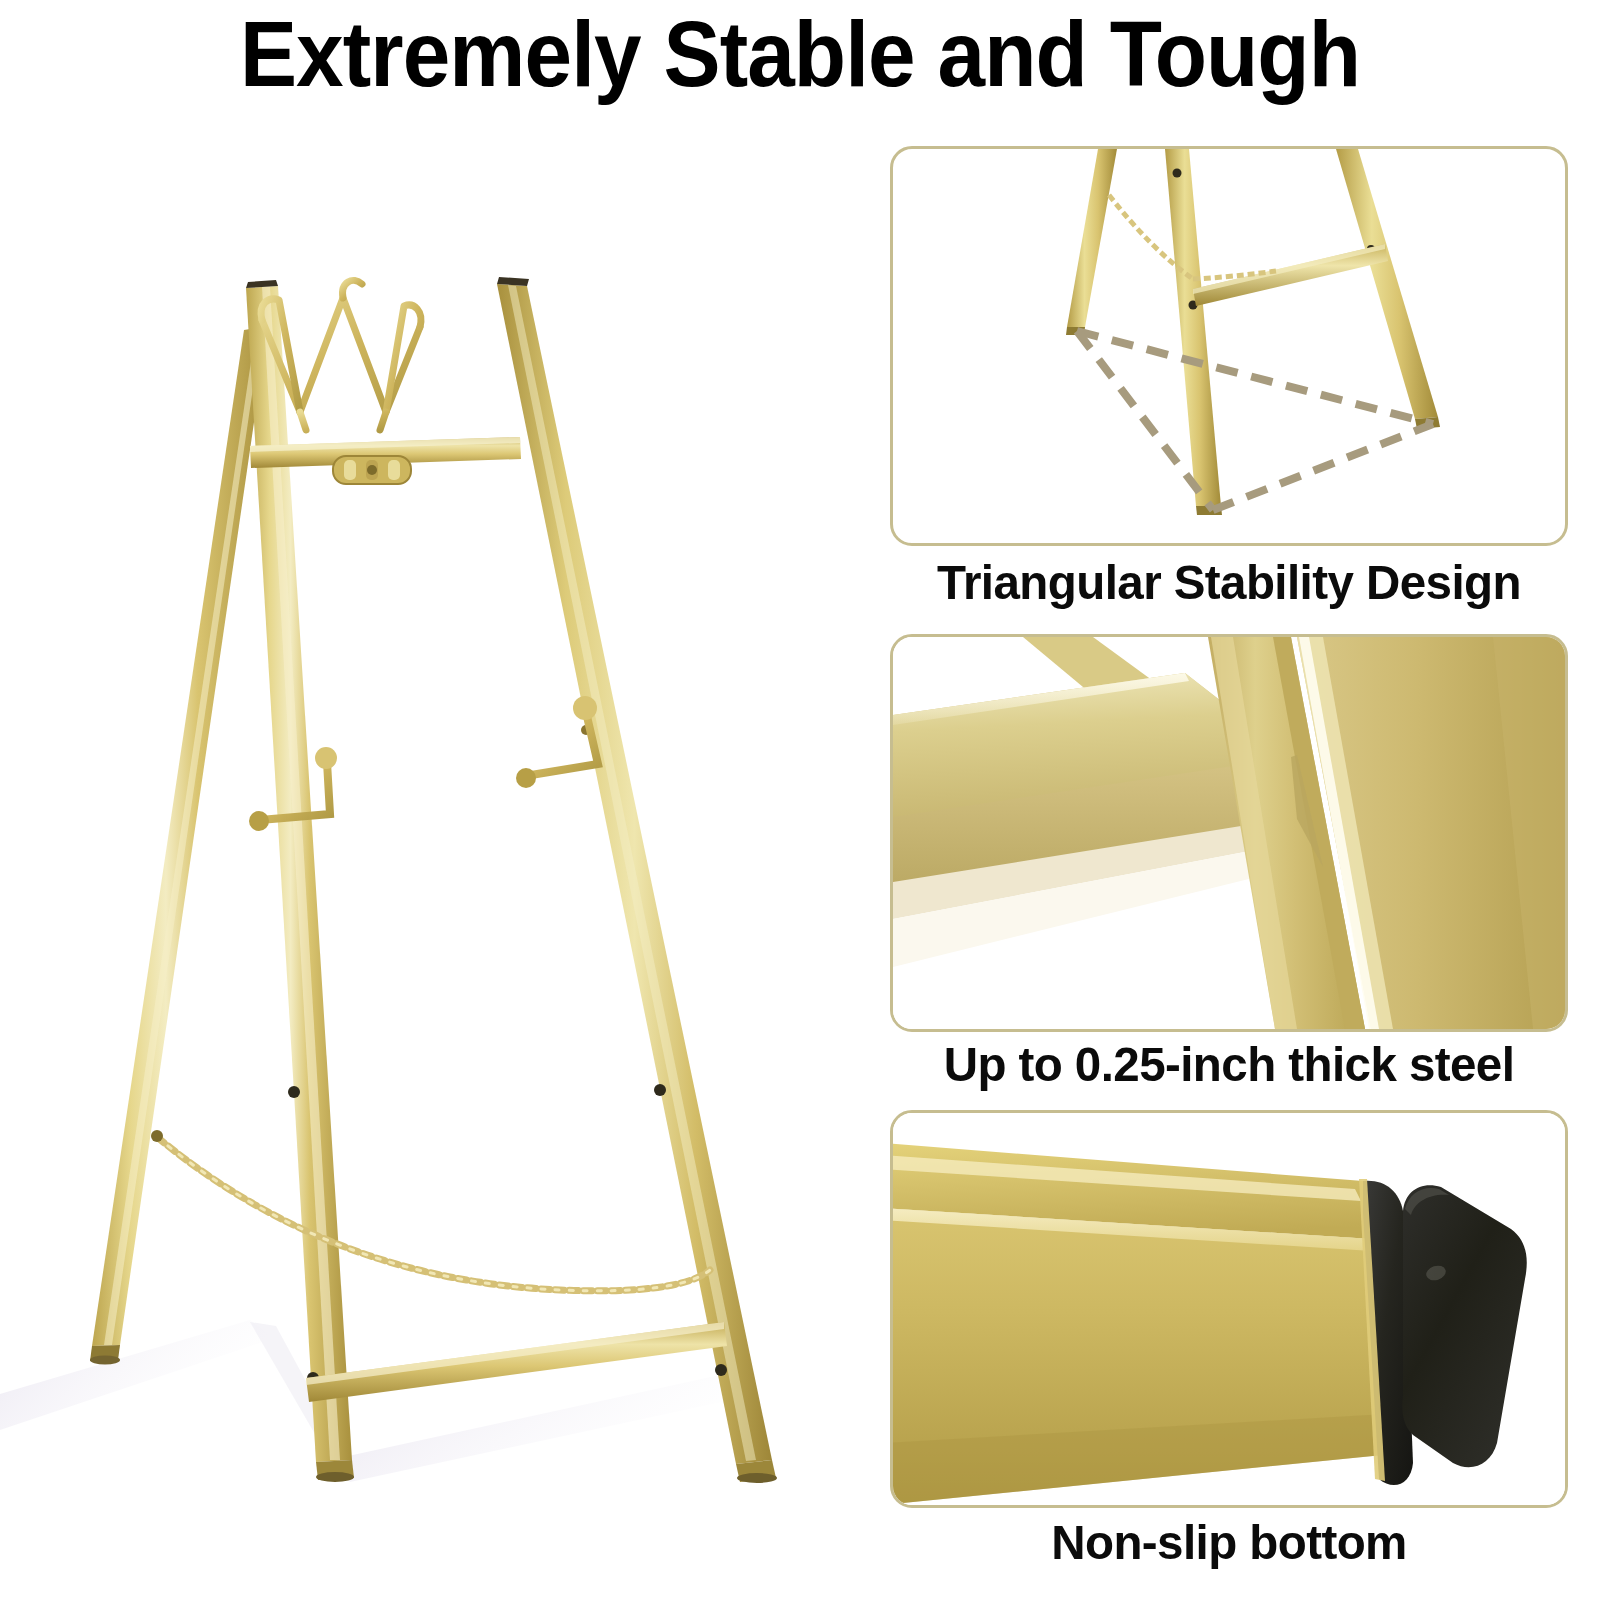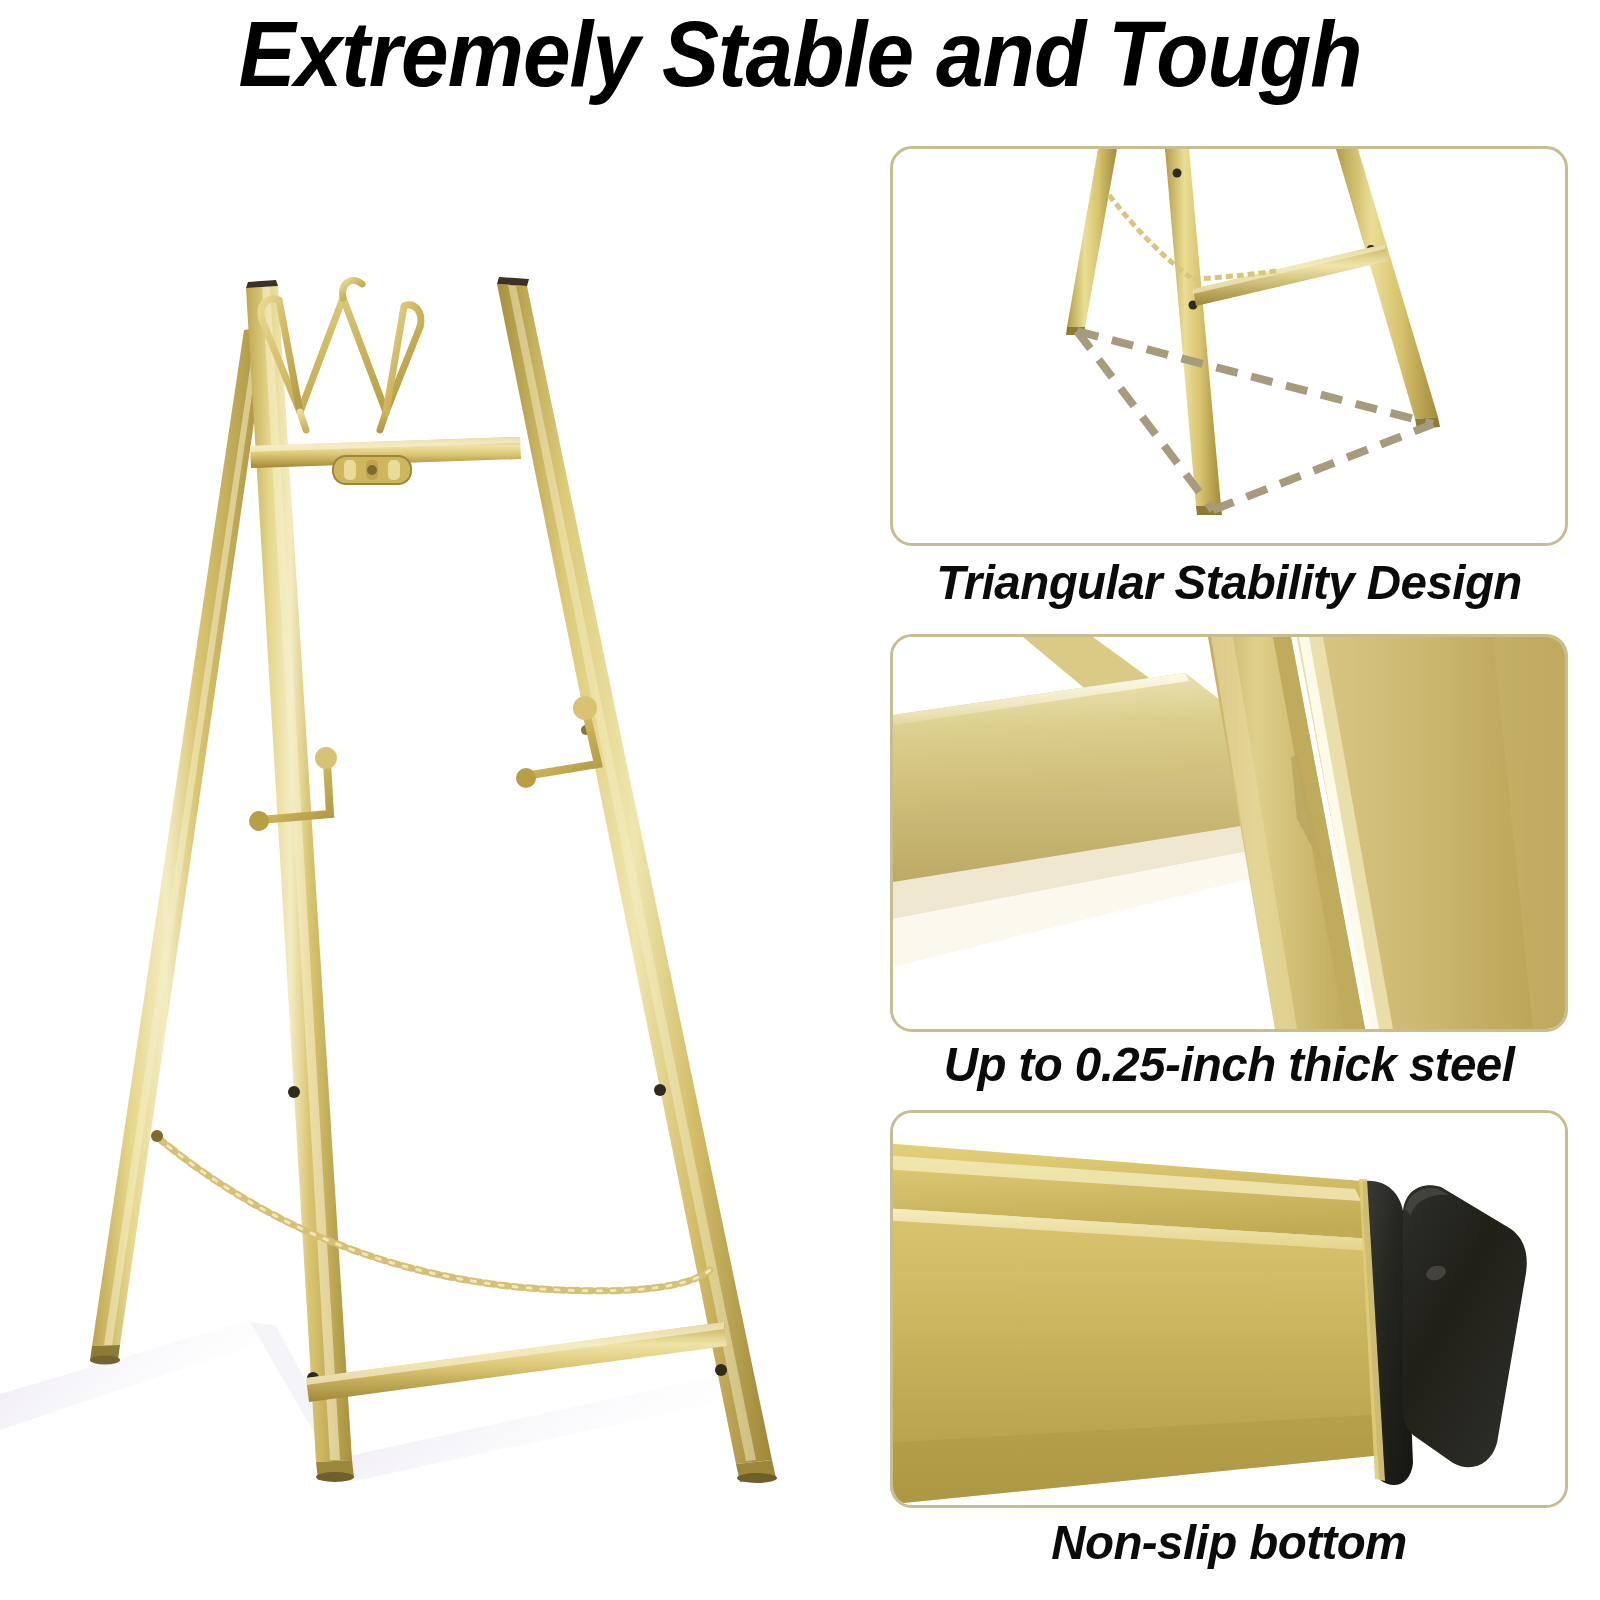--- a/index.html
+++ b/index.html
@@ -3,21 +3,21 @@
 <meta charset="utf-8">
 <style>
   html,body{margin:0;padding:0;}
   body{
     width:1600px;height:1600px;
     background:#ffffff;
     font-family:"Liberation Sans", sans-serif;
     overflow:hidden;
     position:relative;
   }
-  .page{position:absolute;inset:0;background:#fff;font-style:italic;}
+  .page{position:absolute;inset:0;background:#fff;}
 
   
   .headline{
     position:absolute;
     left:0;right:0;top:8px;
     text-align:center;
     font-size:92px;
     line-height:1;
     font-weight:bold;
     color:#000;

